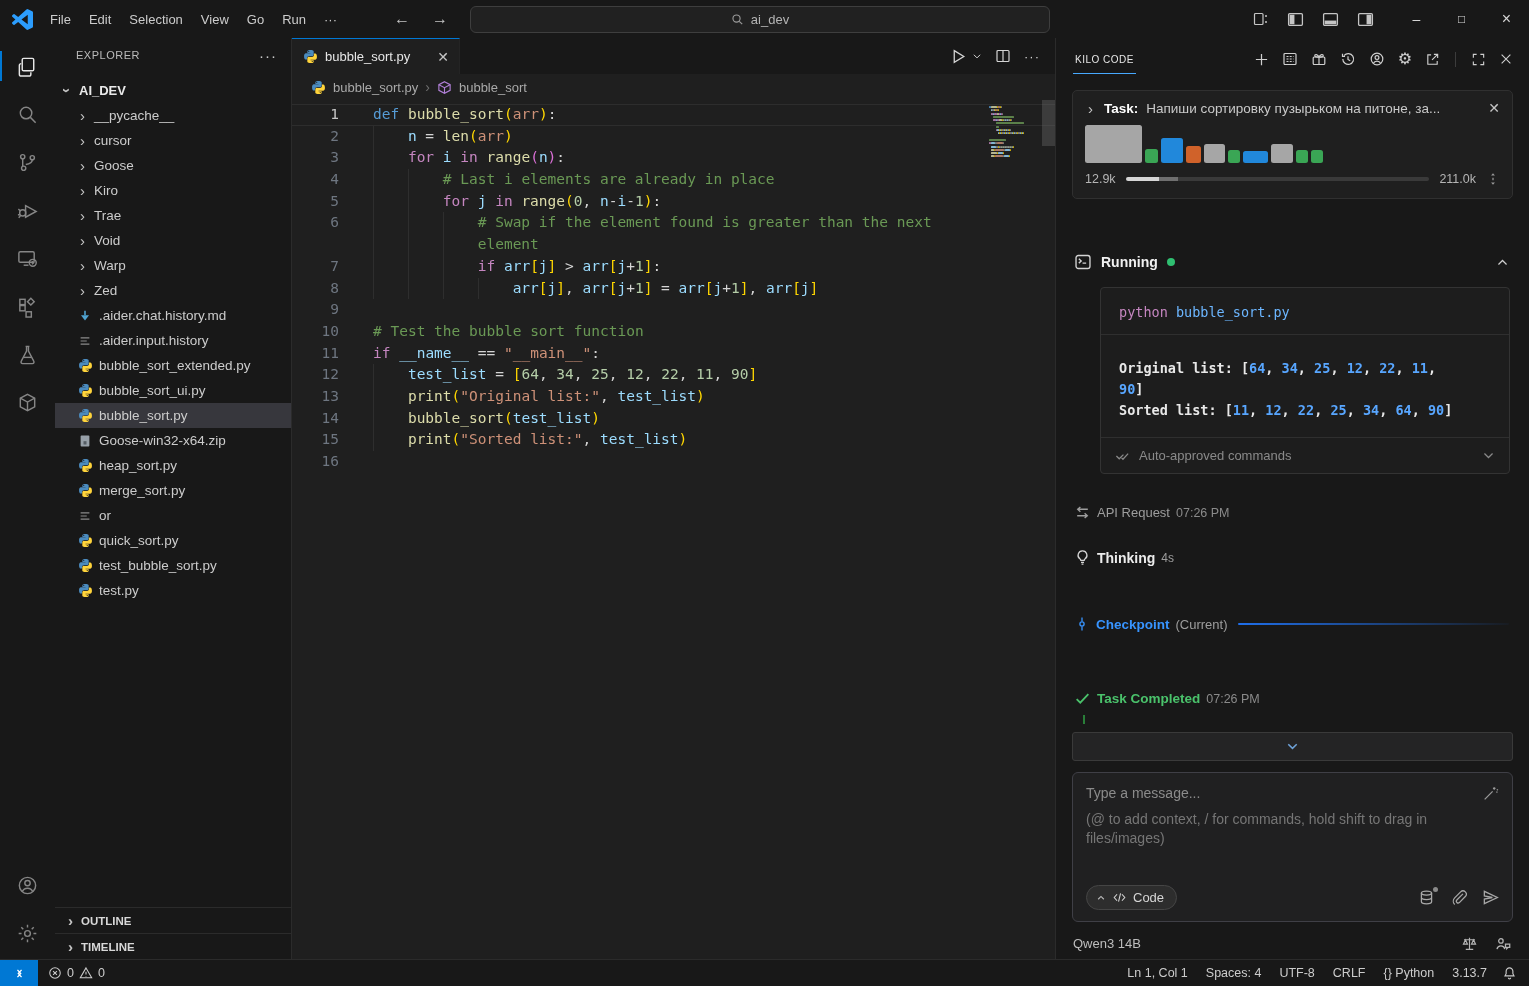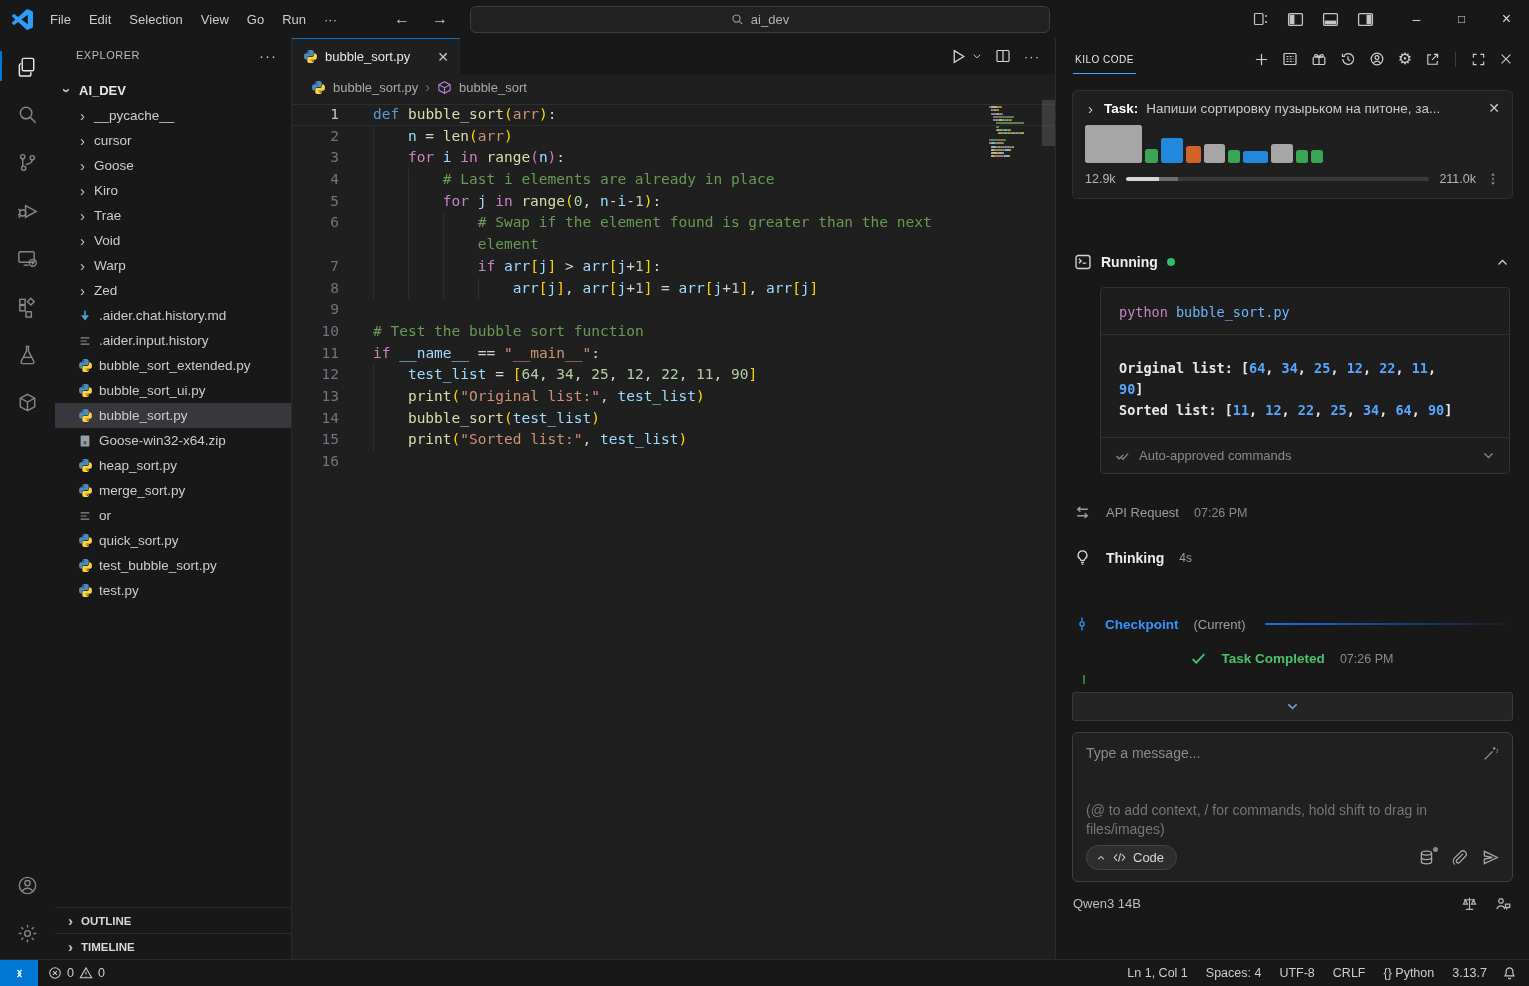--- a/index.html
+++ b/index.html
@@ -82,39 +82,39 @@
   .dot{width:8px;height:8px;border-radius:50%;background:#2fbf71;}
   .mla{margin-left:auto;}
   .cmd-box{margin:16px 19px 0 44px;background:#1d1d1d;border:1px solid #333333;border-radius:4px;
     font-family:"DejaVu Sans Mono","Liberation Mono",monospace;font-size:13.5px;}
   .cmd-line{padding:16px 18px 14px;}
   .cmd-kw{color:#C586C0}.cmd-arg{color:#6CB6FF}
   .out{padding:23px 18px 16px;border-top:1px solid #2f2f2f;font-weight:700;color:#e8e8e8;line-height:21px;white-space:pre-wrap;}
   .o-txt{color:#e8e8e8}.o-num{color:#58A6FF}
   .cmd-foot{border-top:1px solid #2f2f2f;display:flex;align-items:center;gap:9px;padding:10px 14px;
     color:#8a8a8a;font-family:"Liberation Sans","DejaVu Sans",sans-serif;font-size:13px;}
-  .trow{display:flex;align-items:center;gap:15px;margin:0 20px 0 18px;}
+  .trow{display:flex;align-items:center;gap:6px;margin:0 20px 0 18px;}
   .trow.api{margin-top:30px;color:#9d9d9d;}
   .t-time{color:#8a8a8a;font-size:12.5px;}
   .trow.think{margin-top:28px;}
   .think-label{font-weight:700;font-size:14px;color:#ececec;}
   .t-dur{color:#9d9d9d;font-size:12px;}
   .trow.cp{margin-top:50px;}
   .cp-label{font-weight:700;font-size:13.5px;color:#3794ff;}
   .cp-sub{color:#9d9d9d;font-size:13px;}
   .cp-line{flex:1;height:2px;margin-left:4px;border-radius:1px;background:linear-gradient(to right,#1f6feb,rgba(31,111,235,.04));}
-  .trow.done{margin-top:18px;justify-content:center;}
+  .trow.done{margin-top:58px;}
   .done-label{font-weight:700;font-size:13.5px;color:#4ac26b;}
   .tick{width:2px;height:9px;background:#39d353;opacity:.55;margin:8px 0 0 27px;}
   .collapse-bar{margin:8px 16px 0;height:27px;background:#242425;border:1px solid #3a3a3a;border-radius:3px;
     display:flex;align-items:center;justify-content:center;color:#6ea2d8;}
   .msgbox{margin:11px 16px 0;height:150px;box-sizing:border-box;background:#202021;border:1px solid #3f3f46;border-radius:6px;
     padding:12px 13px 11px;display:flex;flex-direction:column;}
   .msg-row1{display:flex;align-items:flex-start;color:#8b8b8b;font-size:14px;}
-  .msg-hint{margin-top:39px;color:#767676;font-size:14px;line-height:1.38;padding-right:46px;}
+  .msg-hint{margin-top:8px;color:#767676;font-size:14px;line-height:1.38;padding-right:46px;}
   .msg-foot{margin-top:auto;display:flex;align-items:center;}
   .mode-pill{display:flex;align-items:center;gap:7px;background:#2d2d2d;border:1px solid #454545;border-radius:13px;
     padding:4px 12px 4px 9px;color:#d6d6d6;font-size:13px;}
   .msg-icons{margin-left:auto;display:flex;align-items:center;gap:15px;color:#a8a8a8;}
   .model-row{display:flex;align-items:center;margin:13px 18px 0 17px;color:#bdbdbd;font-size:13px;}
   .model-icons{margin-left:auto;display:flex;gap:16px;color:#b5b5b5;}
   
   .statusbar{height:26px;flex:0 0 26px;border-top:1px solid #2b2b2b;display:flex;align-items:center;font-size:12.5px;color:#cccccc;background:#181818;}
   .remote{width:38px;height:100%;background:#0078d4;color:#fff;display:flex;align-items:center;justify-content:center;}
   .diag{display:flex;align-items:center;gap:5px;margin-left:10px;}

